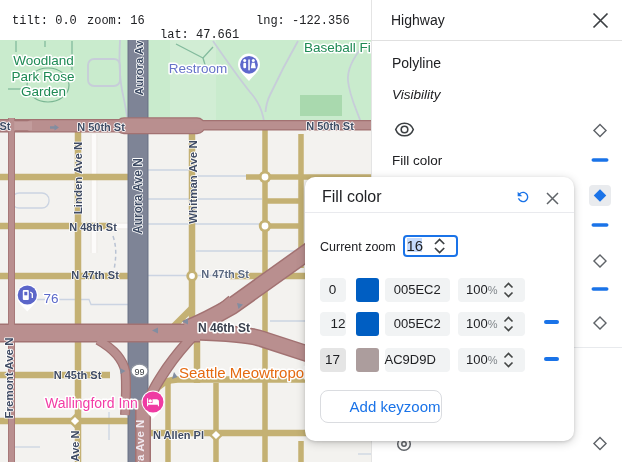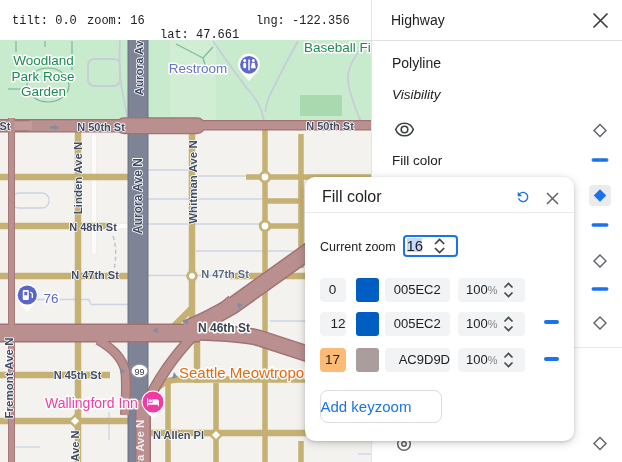--- a/index.html
+++ b/index.html
@@ -358,28 +358,28 @@
 
 <div class="abs" style="left:458px;top:312px;width:67px;height:24px;background:#f1f3f4;border-radius:4px;"></div>
 <div class="abs" style="left:466px;top:312px;font-size:13px;color:#202124;line-height:24px;">100<span style="color:#80868b;font-size:11px;">%</span></div>
 <svg class="abs" style="left:501px;top:315px;" width="15" height="18" viewBox="0 0 15 18">
   <path d="M3.5,6.5 L7.5,2.5 L11.5,6.5" fill="none" stroke="#444746" stroke-width="1.6"></path>
   <path d="M3.5,11.5 L7.5,15.5 L11.5,11.5" fill="none" stroke="#444746" stroke-width="1.6"></path>
 </svg>
 
 <div class="abs" style="left:543.5px;top:320px;width:15px;height:3.5px;border-radius:2px;background:#1a73e8;"></div>
 
-<div class="abs" style="left:319.5px;top:348px;width:26px;height:24px;background:#fdba74;border-radius:4px;font-size:13.5px;color:#202124;text-align:center;line-height:24px;">17</div>
+<div class="abs" style="left:319.5px;top:348px;width:26px;height:24px;background:#e5e5e5;border-radius:4px;font-size:13.5px;color:#202124;text-align:center;line-height:24px;">17</div>
 
 <div class="abs" style="left:355.5px;top:348px;width:23.5px;height:23.5px;background:#AC9D9D;border-radius:3px;"></div>
 
-<div class="abs" style="left:384.5px;top:348px;width:65.5px;height:24px;background:#f1f3f4;border-radius:4px;font-size:13px;color:#202124;text-align:right;line-height:24px;">AC9D9D</div>
+<div class="abs" style="left:384.5px;top:348px;width:65.5px;height:24px;background:#f1f3f4;border-radius:4px;font-size:13px;color:#202124;text-align:left;line-height:24px;">AC9D9D</div>
 
 <div class="abs" style="left:458px;top:348px;width:67px;height:24px;background:#f1f3f4;border-radius:4px;"></div>
 <div class="abs" style="left:466px;top:348px;font-size:13px;color:#202124;line-height:24px;">100<span style="color:#80868b;font-size:11px;">%</span></div>
 <svg class="abs" style="left:501px;top:351px;" width="15" height="18" viewBox="0 0 15 18">
   <path d="M3.5,6.5 L7.5,2.5 L11.5,6.5" fill="none" stroke="#444746" stroke-width="1.6"></path>
   <path d="M3.5,11.5 L7.5,15.5 L11.5,11.5" fill="none" stroke="#444746" stroke-width="1.6"></path>
 </svg>
 
 <div class="abs" style="left:543.5px;top:357px;width:15px;height:3.5px;border-radius:2px;background:#1a73e8;"></div>
 
-<div class="abs" style="left:319.5px;top:390px;width:122px;height:33px;border:1px solid #dadce0;border-radius:8px;box-sizing:border-box;font-size:15px;font-weight:500;color:#1a73e8;text-align:left;line-height:31px;">Add keyzoom</div>
+<div class="abs" style="left:319.5px;top:390px;width:122px;height:33px;border:1px solid #dadce0;border-radius:8px;box-sizing:border-box;font-size:15px;font-weight:500;color:#1a73e8;text-align:right;line-height:31px;">Add keyzoom</div>
 
 </body></html>

